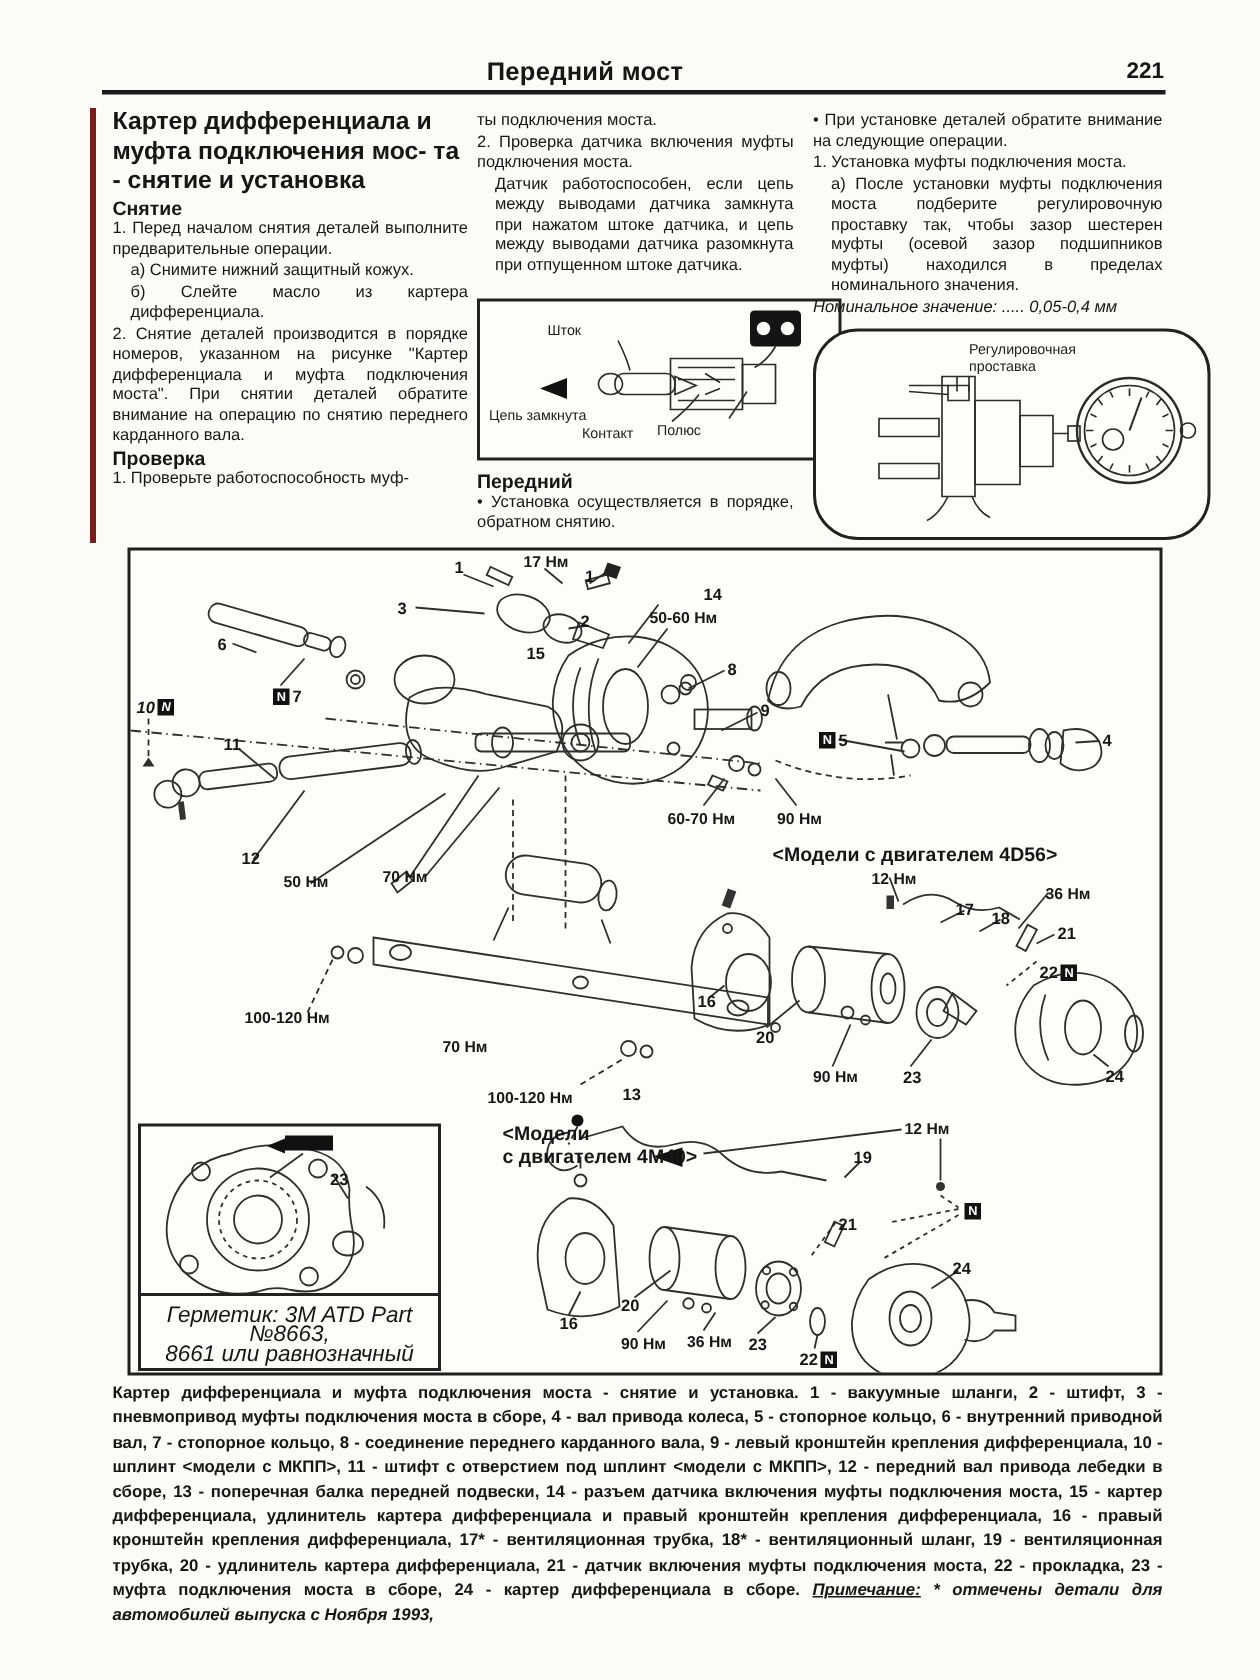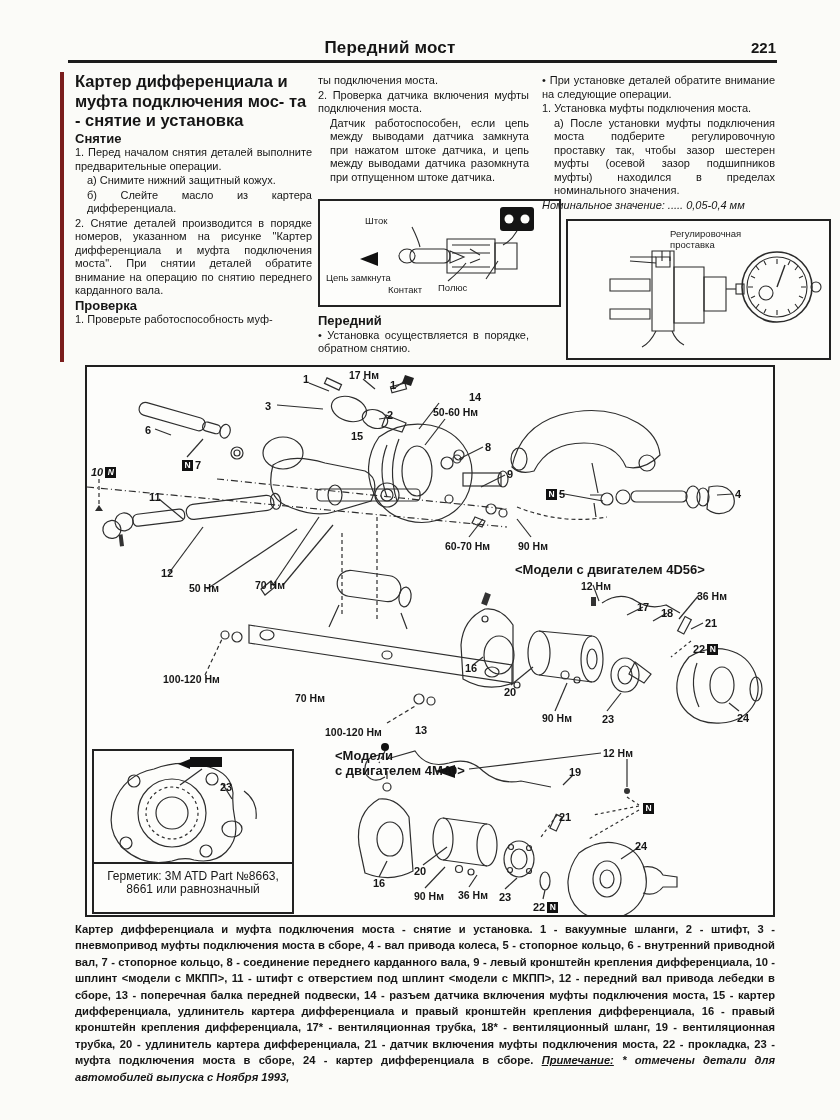--- a/index.html
+++ b/index.html
@@ -28,38 +28,38 @@
   .art-title{font-size:16.5px;line-height:19.5px;font-weight:bold;text-align:left;margin:0 0 3px 0;}
   .subhead{font-size:13px;font-weight:bold;text-align:left;margin:4px 0 2px 0;}
   .col1{left:75px;top:72px;width:237px;}
   .col2{left:318px;top:74px;width:211px;}
   .col3{left:542px;top:74px;width:233px;}
   .nominal{font-style:italic;margin-top:2px;text-align:left;}
 
   
   .figbox{position:absolute;border:2px solid #222;background:#fdfdfb;padding-left:32px;}
   .fig1{left:318px;top:199px;width:207px;height:104px;}
-  .fig2{left:566px;top:219px;width:229px;height:137px;}
+  .fig2{left:542px;top:219px;width:229px;height:137px;border-radius:30px;}
   .fig-label{position:absolute;font-size:9.5px;line-height:10.5px;color:#222;}
   .install-block{left:318px;top:314px;width:211px;}
 
   
   .diagram{position:absolute;left:85px;top:365px;width:686px;height:548px;
     border:2px solid #1f1f1f;background:#fdfdfb;}
   .diagram svg{position:absolute;left:0;top:0;}
   .dlabel{position:absolute;font-weight:bold;font-size:11px;line-height:12px;white-space:nowrap;}
   .dlabel.torque{font-size:10.5px;}
   .nb{display:inline-block;background:#111;color:#fff;font-weight:bold;font-size:8.5px;
     width:11px;height:11px;line-height:11px;text-align:center;vertical-align:1px;margin:0 2px;}
   .dcaption{position:absolute;font-weight:bold;font-size:13px;line-height:15px;white-space:nowrap;}
 
   
   .inset{position:absolute;left:5px;top:382px;width:198px;height:161px;border:2px solid #222;background:#fdfdfb;}
   .inset-cap{position:absolute;left:-2px;right:-2px;bottom:-2px;height:42px;border:2px solid #222;
-    background:#fdfdfb;font-size:12px;line-height:13px;text-align:center;padding-top:6px;}
+    background:#fdfdfb;font-size:15px;line-height:13px;text-align:center;padding-top:6px;font-style:italic;}
 
   
   .bottom-cap{position:absolute;left:75px;top:921px;width:700px;
     font-size:11.2px;line-height:16.4px;font-weight:bold;text-align:justify;}
   .note-label{font-style:italic;text-decoration:underline;}
   .note-text{font-style:italic;}
 </style>
 </head>
 <body>
 

